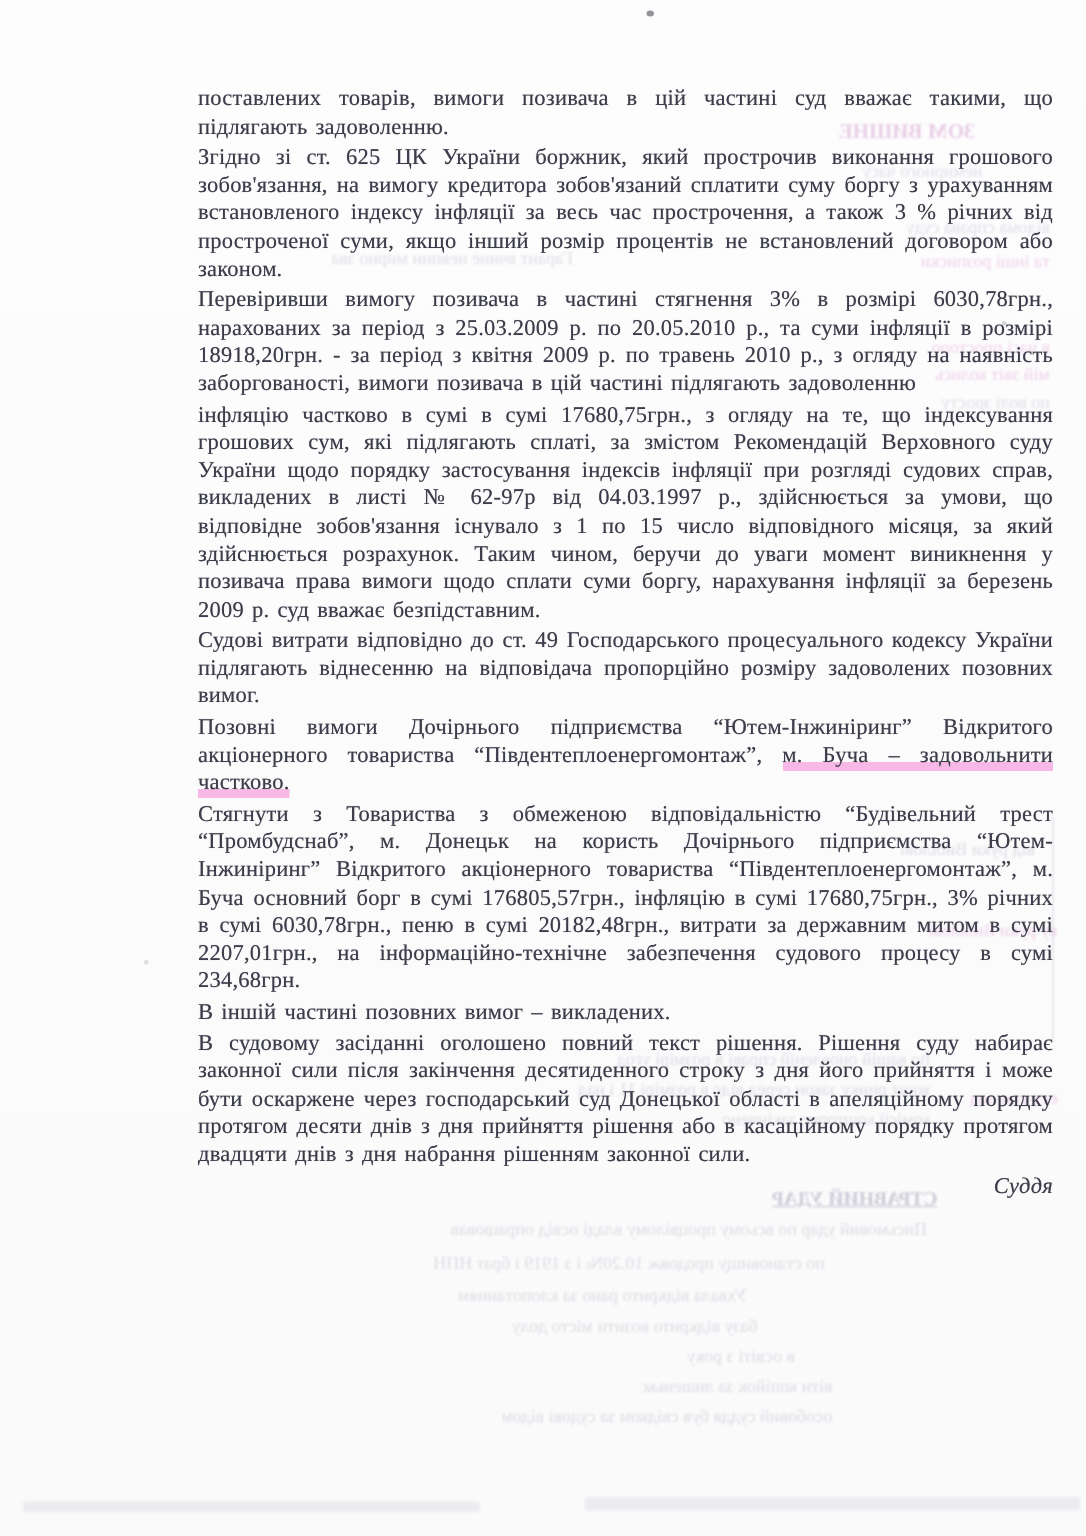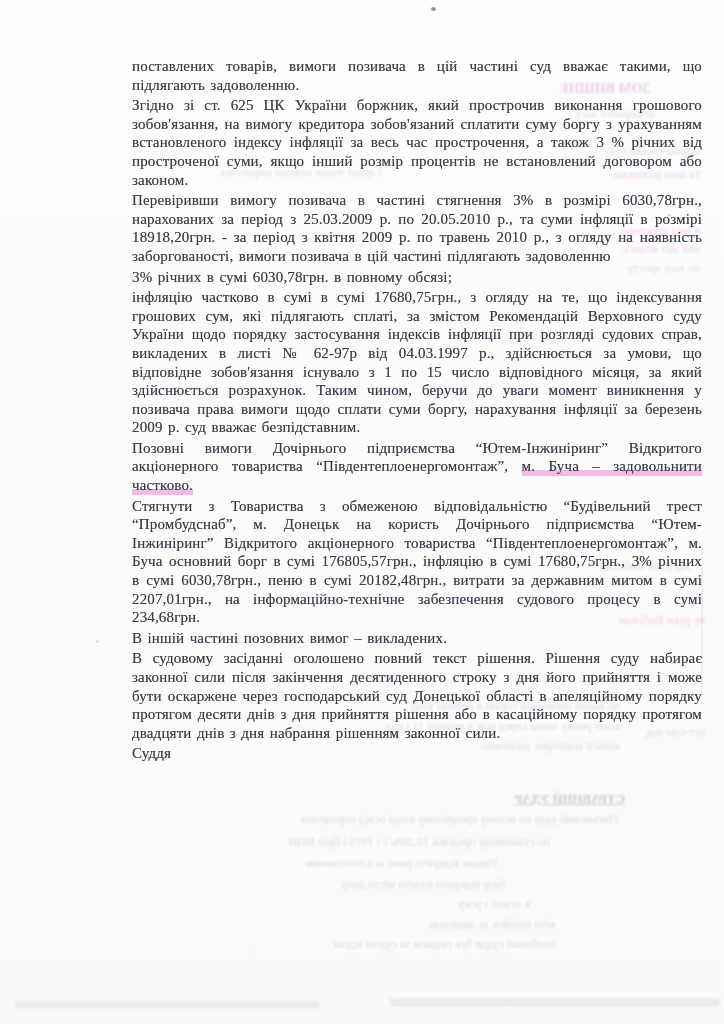--- a/index.html
+++ b/index.html
@@ -17,21 +17,21 @@
     text-shadow:0 0 .5px rgba(52,53,66,.55);
     z-index:3;
   }
   .doc-body p{margin:2px;padding:0;}
   .hl{
     background-image:linear-gradient(rgba(244,92,200,.42),rgba(244,92,200,.42));
     background-repeat:no-repeat;background-size:100% 6px;background-position:0 100%;
     padding-bottom:2px;
   }
   .signature{
-    margin-top:32px;text-align:left;word-spacing:normal;
+    margin-top:32px;text-align:right;word-spacing:normal;font-style:italic;
   }
   
   .bleed{
     position:absolute;z-index:1;
     transform:scaleX(-1);
     filter:blur(.8px);
     font-family:"Liberation Serif", serif;
     font-size:12px;line-height:13px;
     color:rgba(105,100,130,.20);
     white-space:nowrap;overflow:hidden;
@@ -83,22 +83,22 @@
   <div class="band" style="left:390px;top:998px;width:330px;height:9px;"></div>
   <div class="scanline" style="left:701px;top:545px;height:150px;"></div>
   <div class="speck" style="left:431px;top:7px;width:5px;height:4px;background:rgba(60,60,70,.55);"></div>
   <div class="speck" style="left:668px;top:214px;width:3px;height:3px;background:rgba(90,90,110,.25);"></div>
   <div class="speck" style="left:96px;top:640px;width:3px;height:3px;background:rgba(90,90,110,.18);"></div>
 
   <div class="doc-body">
     <p>поставлених товарів, вимоги позивача в цій частині суд вважає такими, що підлягають задоволенню.</p>
     <p>Згідно зі ст. 625 ЦК України боржник, який прострочив виконання грошового зобов'язання, на вимогу кредитора зобов'язаний сплатити суму боргу з урахуванням встановленого індексу інфляції за весь час прострочення, а також 3 % річних від простроченої суми, якщо інший розмір процентів не встановлений договором або законом.</p>
     <p>Перевіривши вимогу позивача в частині стягнення 3% в розмірі 6030,78грн., нарахованих за період з 25.03.2009 р. по 20.05.2010 р., та суми інфляції в розмірі 18918,20грн. - за період з квітня 2009 р. по травень 2010 р., з огляду на наявність заборгованості, вимоги позивача в цій частині підлягають задоволенню</p>
-    <p>3% річних в сумі 6030,78грн. в повному обсязі;</p>
     <p>інфляцію частково в сумі в сумі 17680,75грн., з огляду на те, що індексування грошових сум, які підлягають сплаті, за змістом Рекомендацій Верховного суду України щодо порядку застосування індексів інфляції при розгляді судових справ, викладених в листі № 62-97р від 04.03.1997 р., здійснюється за умови, що відповідне зобов'язання існувало з 1 по 15 число відповідного місяця, за який здійснюється розрахунок. Таким чином, беручи до уваги момент виникнення у позивача права вимоги щодо сплати суми боргу, нарахування інфляції за березень 2009 р. суд вважає безпідставним.</p>
+    <p>Судові витрати відповідно до ст. 49 Господарського процесуального кодексу України підлягають віднесенню на відповідача пропорційно розміру задоволених позовних вимог.</p>
     <p><span>Позовні вимоги Дочірнього підприємства “Ютем-Інжиніринг” Відкритого акціонерного товариства “Південтеплоенергомонтаж”,</span> <span class="hl">м. Буча – задовольнити частково.</span></p>
     <p>Стягнути з Товариства з обмеженою відповідальністю “Будівельний трест “Промбудснаб”, м. Донецьк на користь Дочірнього підприємства “Ютем-Інжиніринг” Відкритого акціонерного товариства “Південтеплоенергомонтаж”, м. Буча основний борг в сумі 176805,57грн., інфляцію в сумі 17680,75грн., 3% річних в сумі 6030,78грн., пеню в сумі 20182,48грн., витрати за державним митом в сумі 2207,01грн., на інформаційно-технічне забезпечення судового процесу в сумі 234,68грн.</p>
     <p>В іншій частині позовних вимог – викладених.</p>
     <p>В судовому засіданні оголошено повний текст рішення. Рішення суду набирає законної сили після закінчення десятиденного строку з дня його прийняття і може бути оскаржене через господарський суд Донецької області в апеляційному порядку протягом десяти днів з дня прийняття рішення або в касаційному порядку протягом двадцяти днів з дня набрання рішенням законної сили.</p>
     <p class="signature">Суддя</p>
   </div>
 
 </div>
 
 </body></html>

